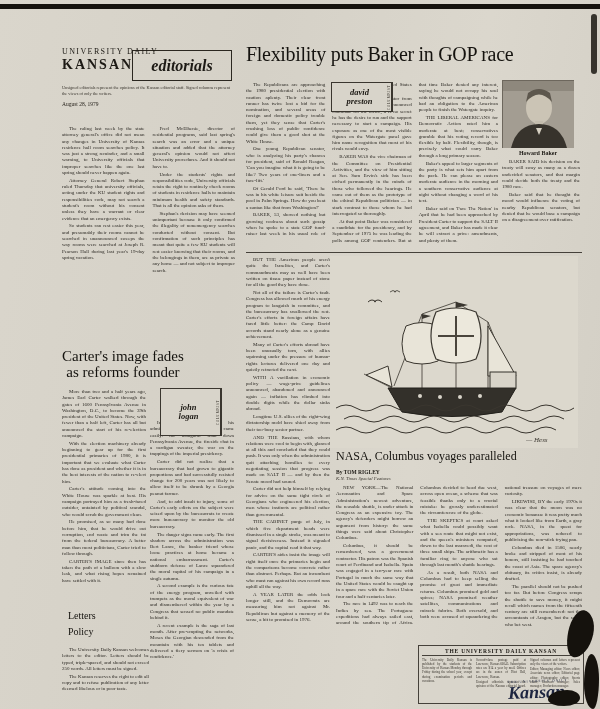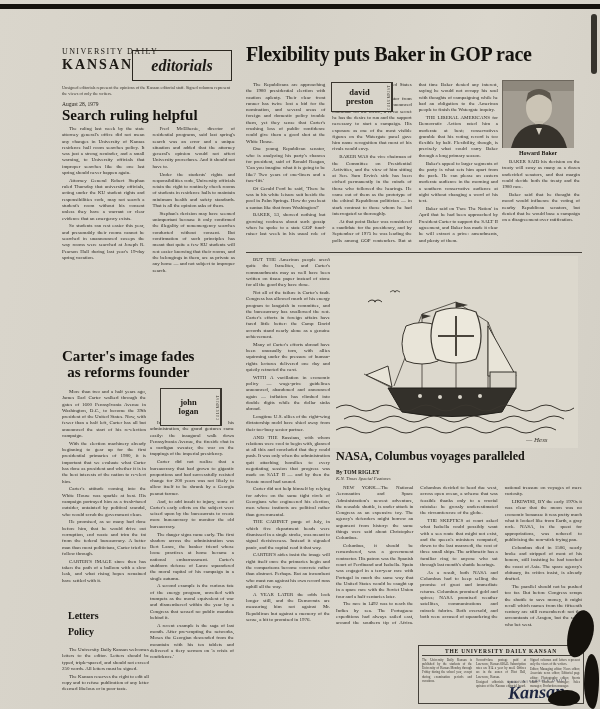--- a/index.html
+++ b/index.html
@@ -19,38 +19,38 @@
   .mh-line2 { font-size: 14px; letter-spacing: 2px; font-weight: 600; color: #1d1a15; margin-top: 1px; }
   .ed-box {
     left: 132px; top: 50px; width: 100px; height: 31px;
     border: 1.5px solid #2b2720; display: flex; align-items: center; justify-content: center;
   }
   .ed-box span { font-style: italic; font-weight: bold; font-size: 16px; color: #1d1a15; }
   .policy-note { left: 62px; top: 85px; width: 172px; font-size: 4.3px; line-height: 1.32; color: #3a362f; }
   .issue-date { left: 62px; top: 101px; font-size: 5.5px; color: #2b2720; }
 
   
-  .head { font-weight: bold; color: #15130f; }
+  .head { font-weight: normal; color: #15130f; }
   .baker-head { left: 246px; top: 43px; width: 338px; font-size: 20px; letter-spacing: -0.3px; }
   .search-head { left: 62px; top: 107px; font-size: 15px; }
   .carter-head { left: 62px; top: 348px; font-size: 15px; line-height: 16px; text-align: center; }
   .nasa-head { left: 336px; top: 449px; font-size: 12px; }
   .letters-head { left: 68px; top: 608px; font-size: 10px; line-height: 16px; }
 
   
   .col-box {
     border: 1px solid #3a362f; background: #d8d4ca; display: flex; align-items: stretch; z-index: 3;
   }
   .col-label {
     writing-mode: vertical-rl; transform: rotate(180deg);
     font-size: 3.4px; letter-spacing: .6px; color: #3a362f;
     border-left: 1px solid #3a362f; padding: 1px 0; display: flex; align-items: center; justify-content: center;
   }
   .col-names { flex: 1; display: flex; flex-direction: column; align-items: center; justify-content: center;
-    font-weight: bold; font-size: 8.5px; line-height: 1.05; color: #1d1a15; }
+    font-style: italic; font-weight: bold; font-size: 8.5px; line-height: 1.05; color: #1d1a15; }
 
   
   .news { text-align: justify; font-size: 5px; line-height: 1.26; color: #2b2823; overflow: hidden; }
   .news p { margin: 0 0 1.5px; text-indent: 7px; }
   .cols2 { column-count: 2; column-gap: 8px; }
   .cols3 { column-count: 3; column-gap: 7px; }
   .byline { left: 336px; top: 469px; font-size: 5.5px; font-weight: bold; color: #26231e; }
   .byline2 { left: 336px; top: 476px; font-size: 4.8px; font-style: italic; color: #3a362f; }
 
   .hrule { left: 246px; top: 252px; width: 336px; height: 1px; background: #45413a; }
@@ -134,36 +134,35 @@
   </div>
   <div class="abs photo-cap">Howard Baker</div>
 
   <div class="abs news" style="left:502px; top:159px; width:78px; height:89px;">
       <p>BAKER SAID his decision on the treaty will sway as many as a dozen undecided senators, and that margin could decide both the treaty and the 1980 race.</p>
       <p>Baker said that he thought the mood would influence the voting of nearby Republican senators, but denied that he would base a campaign on a disagreement over ratification.</p>
     </div>
 
   <div class="abs hrule"></div>
 
-  <div class="abs head search-head">Search ruling helpful</div>
   <div class="abs news cols2" style="left:62px; top:126px; width:173px; height:217px;">
       <p>The ruling last week by the state attorney general's office did not mean any changes in University of Kansas residence hall room searches policy. It was just a strong reminder, and a small warning, to University officials that improper searches like the one last spring should never happen again.</p>
       <p>Attorney General Robert Stephan ruled Thursday that university officials, acting under the KU student rights and responsibilities code, may not search a student's room without his consent unless they have a warrant or clear evidence that an emergency exists.</p>
       <p>So students can rest easier this year, and presumably their rooms cannot be searched in unannounced sweeps the way rooms were searched at Joseph R. Pearson Hall during last year's 19-day spring vacation.</p>
       <p>Fred McElhenie, director of residential programs, said last spring's search was an error and a unique situation and added that the attorney general's opinion would not affect University procedures. And it should not have to.</p>
       <p>Under the students' rights and responsibilities code, University officials retain the right to routinely check rooms of students in residence halls to maintain minimum health and safety standards. That is all the opinion asks of them.</p>
       <p>Stephan's decision may have seemed unimportant because it only confirmed the illegality of nonemergency searches conducted without consent. But confirmation of such principles has meant that quite a few KU students will rest easier knowing that their rooms, and the belongings in them, are as private as any home — and not subject to improper search.</p>
     </div>
 
   <div class="abs head carter-head">
     <div>Carter's image fades</div>
     <div>as reforms founder</div>
   </div>
 
-  <div class="abs col-box" style="left:160px; top:388px; width:62px; height:38px;">
+  <div class="abs col-box" style="left:160px; top:388px; width:62px; height:48px;">
     <div class="col-names">
       <div>john</div>
       <div>logan</div>
     </div>
     <div class="col-label">COLUMNIST</div>
   </div>
 
   <div class="abs news" style="left:62px; top:389px; width:84px; height:216px;">
       <p>More than two and a half years ago, James Earl Carter walked through the gates of 1600 Pennsylvania Avenue in Washington, D.C., to become the 39th president of the United States. Now, with fewer than a half left, Carter has all but announced the start of his re-election campaign.</p>
       <p>With the election machinery already beginning to gear up for the first presidential primaries of 1980, it is important that we evaluate what Carter has done as president and whether it is in the best interests of the nation to re-elect him.</p>

